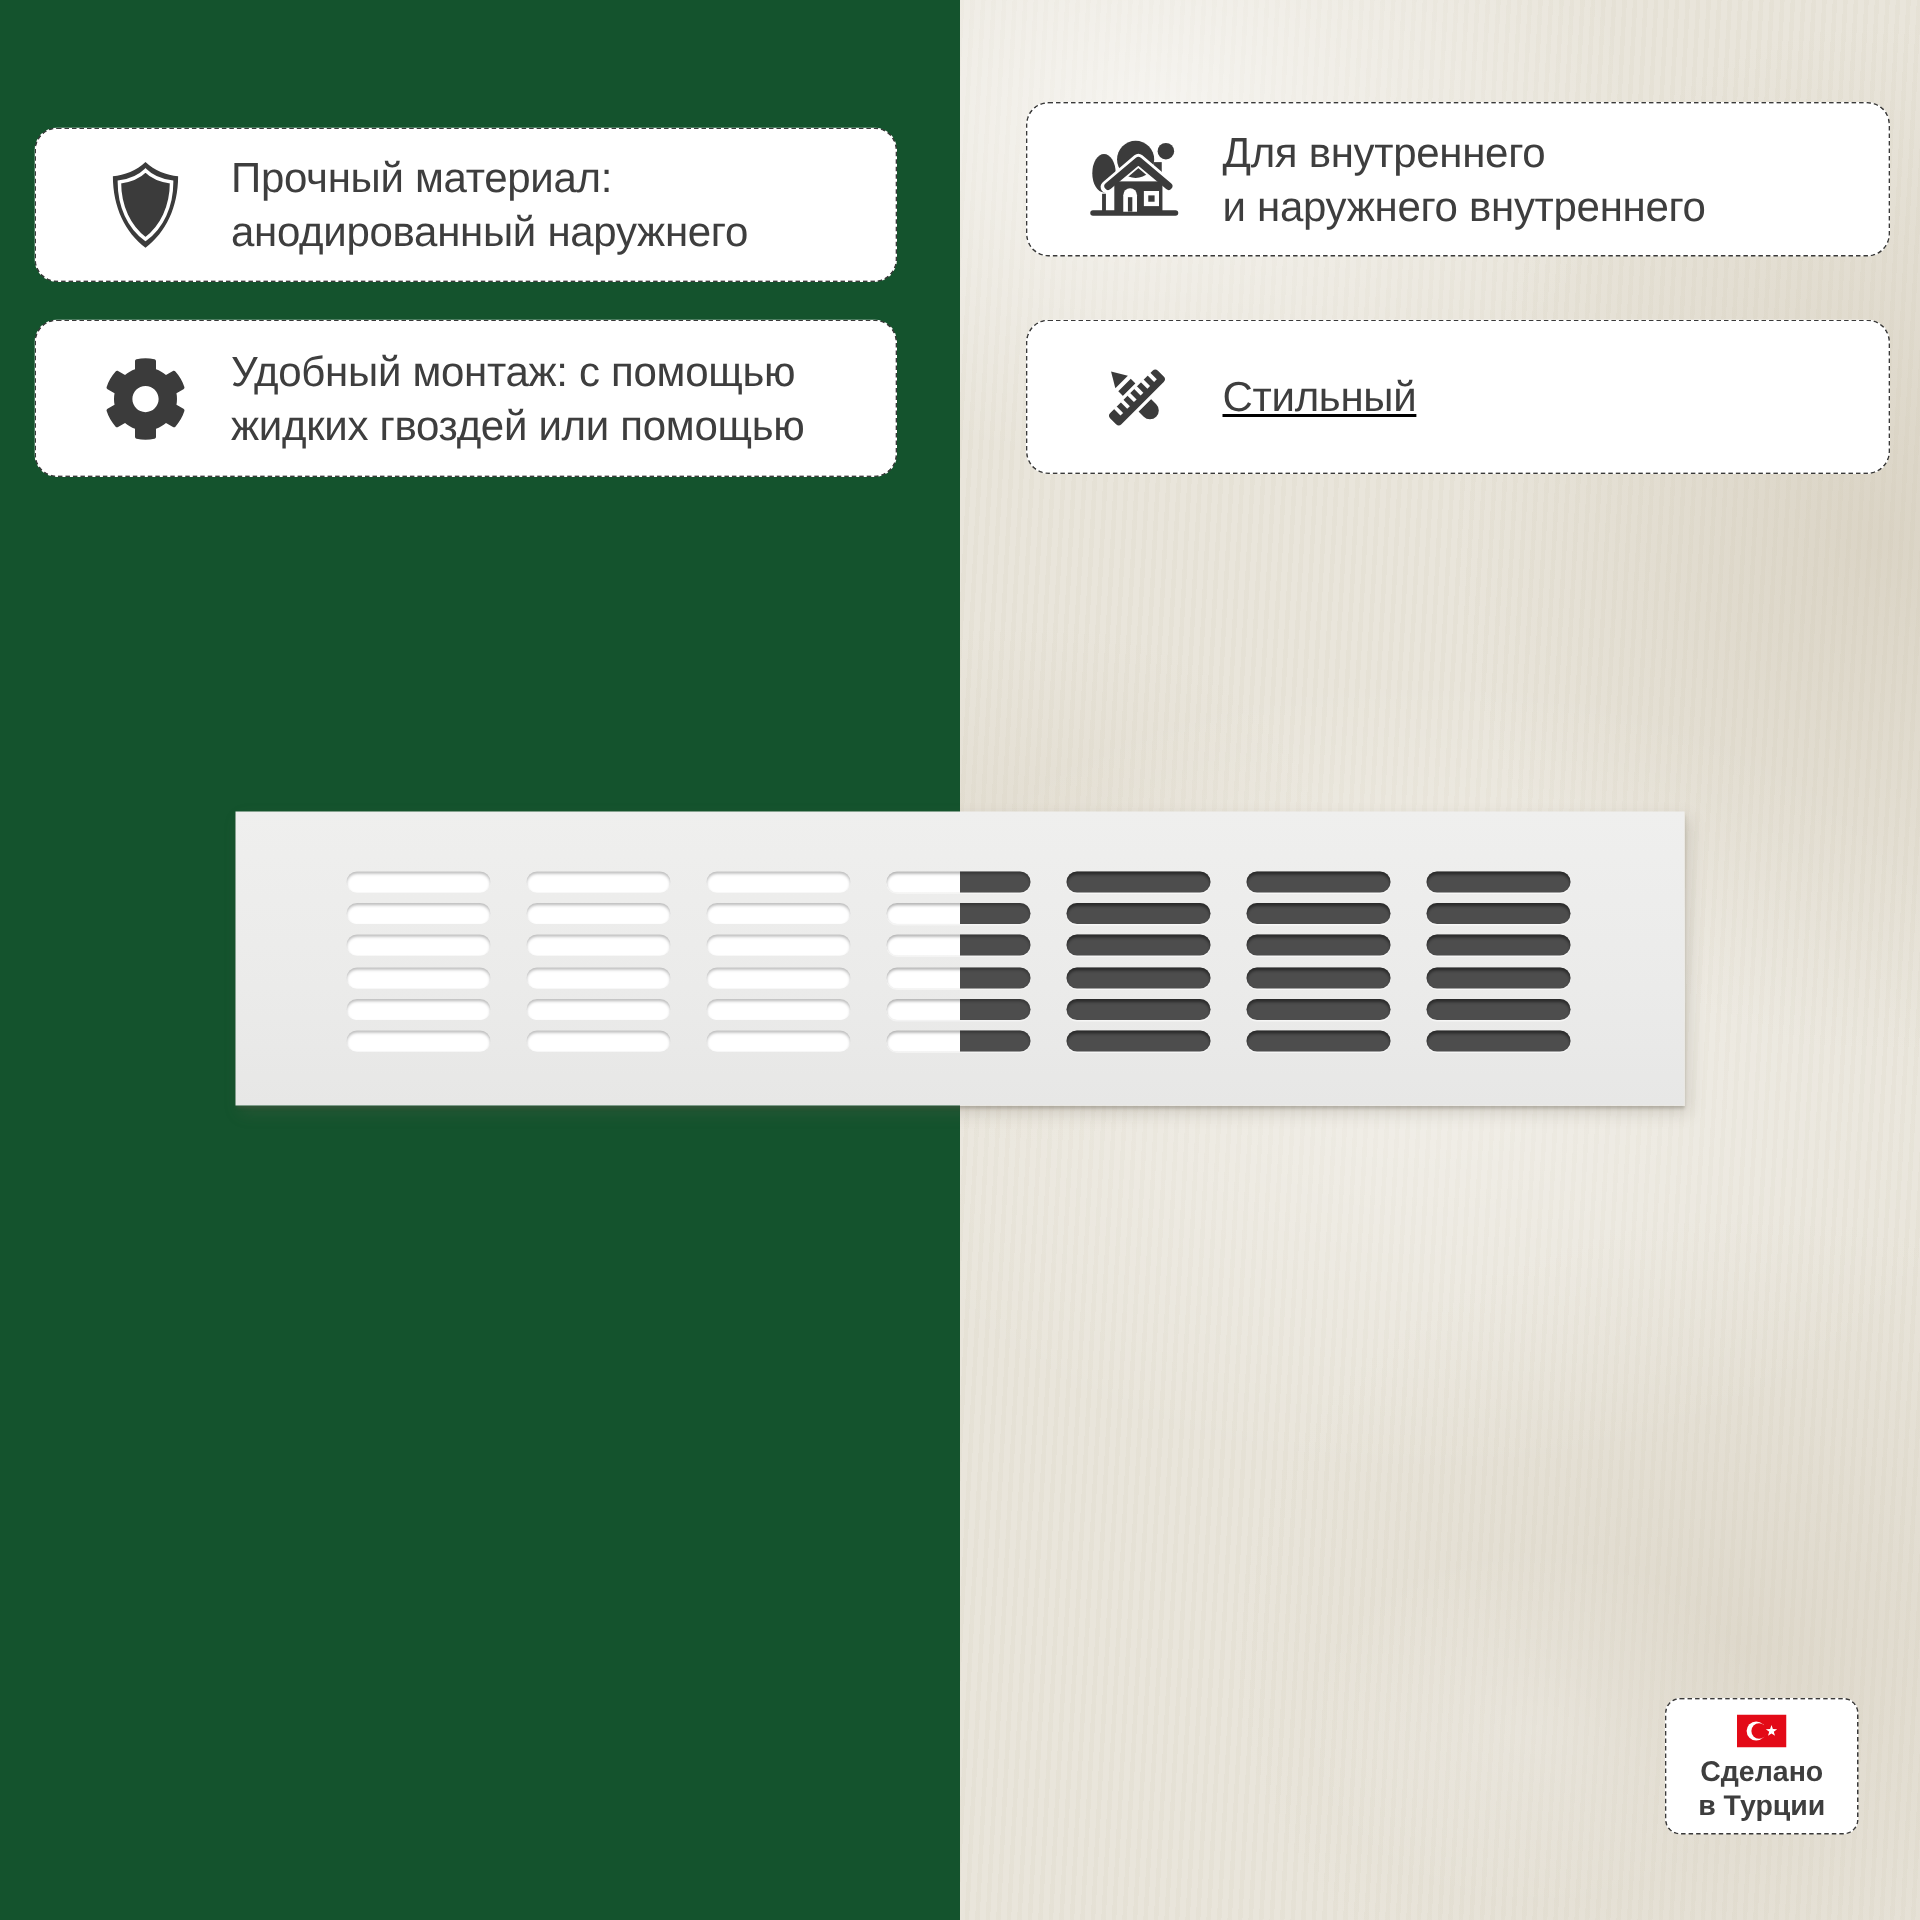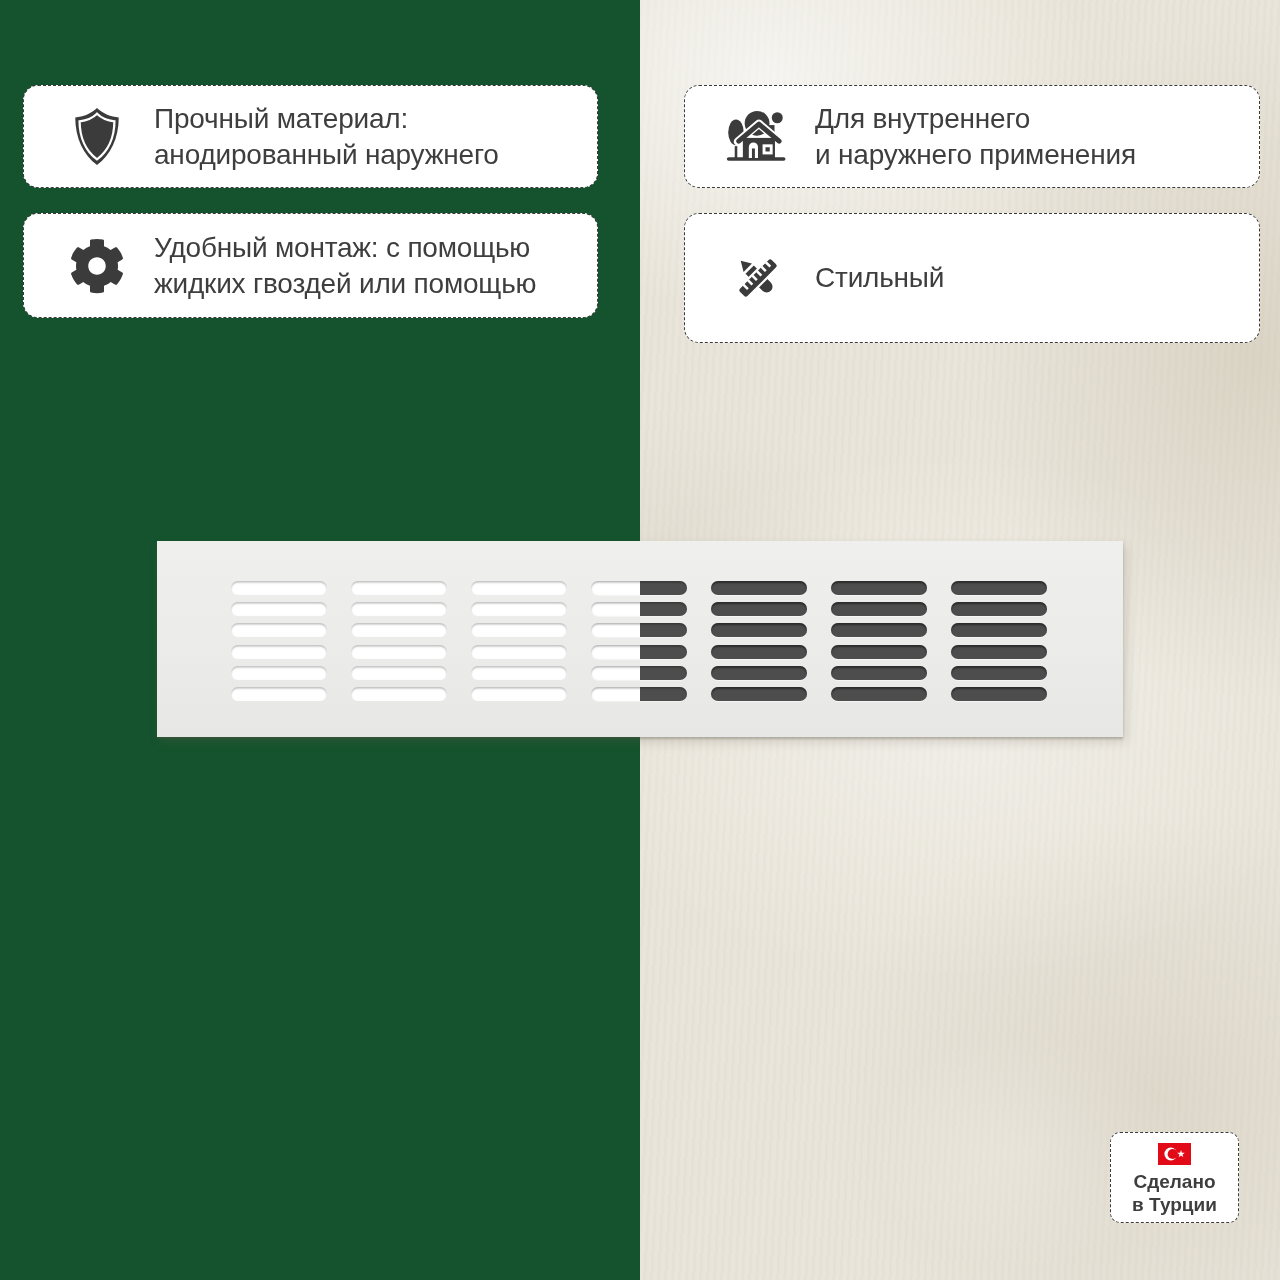--- a/index.html
+++ b/index.html
@@ -22,23 +22,23 @@
       repeating-linear-gradient(93deg, rgba(190,182,162,.06) 0 3px, rgba(255,255,255,.05) 3px 7px);
   }
   
   .feature-box{
     position:absolute; background:#ffffff;
     border:1.5px dashed #3a3a3a; border-radius:15px;
     display:flex; align-items:center;
     padding:0 14px 0 40px; box-sizing:border-box; gap:24px;
   }
   .fb1{left:23px;  top:85px;  width:575px; height:103px;}
-  .fb2{left:684px; top:85px;  width:576px; height:103px;}
+  .fb2{left:684px; top:68px;  width:576px; height:103px;}
   .fb3{left:23px;  top:213px; width:575px; height:105px;}
-  .fb4{left:684px; top:213px; width:576px; height:130px;}
+  .fb4{left:684px; top:213px; width:576px; height:103px;text-decoration:underline;}
   .feature-icon{width:66px; height:66px; flex:0 0 66px; display:flex; align-items:center; justify-content:center;}
   .feature-text{color:#3e3e3e; font-size:28px; line-height:36px; letter-spacing:-0.2px; white-space:nowrap;}
   .feature-text span{display:block;}
   
   .grille-plate{
     position:absolute; left:157px; top:541px; width:966px; height:196px;
     background:linear-gradient(180deg,#efefee 0%, #ebebea 60%, #e7e7e6 100%);
     box-shadow: 0 2px 2px rgba(90,85,70,.30), 3px 5px 10px rgba(110,102,85,.22);
   }
   .slot{position:absolute; width:96px; height:13.5px; border-radius:7px;}
@@ -92,21 +92,21 @@
         <rect x="19.5" y="33" width="35" height="22" fill="#3b3b3b"></rect>
         <path d="M15 36.5 L37 18 L59 36.5" fill="none" stroke="#3b3b3b" stroke-width="5.5" stroke-linejoin="round" stroke-linecap="round"></path>
         <path d="M26 55 L26 43 A5 5 0 0 1 36 43 L36 55 Z" fill="#ffffff"></path>
         <rect x="29.4" y="44.5" width="3.2" height="10.5" fill="#3b3b3b"></rect>
         <rect x="41" y="40" width="11" height="11" fill="#ffffff"></rect>
         <rect x="44.2" y="43.2" width="4.6" height="4.6" fill="#3b3b3b"></rect>
       </svg>
     </div>
     <div class="feature-text">
       <span>Для внутреннего</span>
-      <span>и наружнего применения</span>
+      <span>и наружнего внутреннего</span>
     </div>
   </div>
 
   <div class="feature-box fb3">
     <div class="feature-icon">
       <svg width="56" height="56" viewBox="0 0 512 512">
         <path fill="#3b3b3b" d="M487.4 315.7l-42.6-24.6c4.3-23.2 4.3-47 0-70.2l42.6-24.6c4.9-2.8 7.1-8.6 5.5-14-11.1-35.6-30-67.8-54.7-94.6-3.8-4.1-10-5.1-14.8-2.3L380.8 110c-17.9-15.4-38.5-27.3-60.8-35.1V25.8c0-5.6-3.9-10.5-9.4-11.7-36.7-8.2-74.3-7.8-109.2 0-5.5 1.2-9.4 6.1-9.4 11.7V75c-22.2 7.9-42.8 19.8-60.8 35.1L88.7 85.5c-4.9-2.8-11-1.9-14.8 2.3-24.7 26.7-43.6 58.9-54.7 94.6-1.7 5.4.6 11.2 5.5 14L67.3 221c-4.3 23.2-4.3 47 0 70.2l-42.6 24.6c-4.9 2.8-7.1 8.6-5.5 14 11.1 35.6 30 67.8 54.7 94.6 3.8 4.1 10 5.1 14.8 2.3l42.6-24.6c17.9 15.4 38.5 27.3 60.8 35.1v49.2c0 5.6 3.9 10.5 9.4 11.7 36.7 8.2 74.3 7.8 109.2 0 5.5-1.2 9.4-6.1 9.4-11.7v-49.2c22.2-7.9 42.8-19.8 60.8-35.1l42.6 24.6c4.9 2.8 11 1.9 14.8-2.3 24.7-26.7 43.6-58.9 54.7-94.6 1.7-5.4-.6-11.2-5.5-14zM256 336c-44.1 0-80-35.9-80-80s35.9-80 80-80 80 35.9 80 80-35.9 80-80 80z"></path>
       </svg>
     </div>
     <div class="feature-text">

